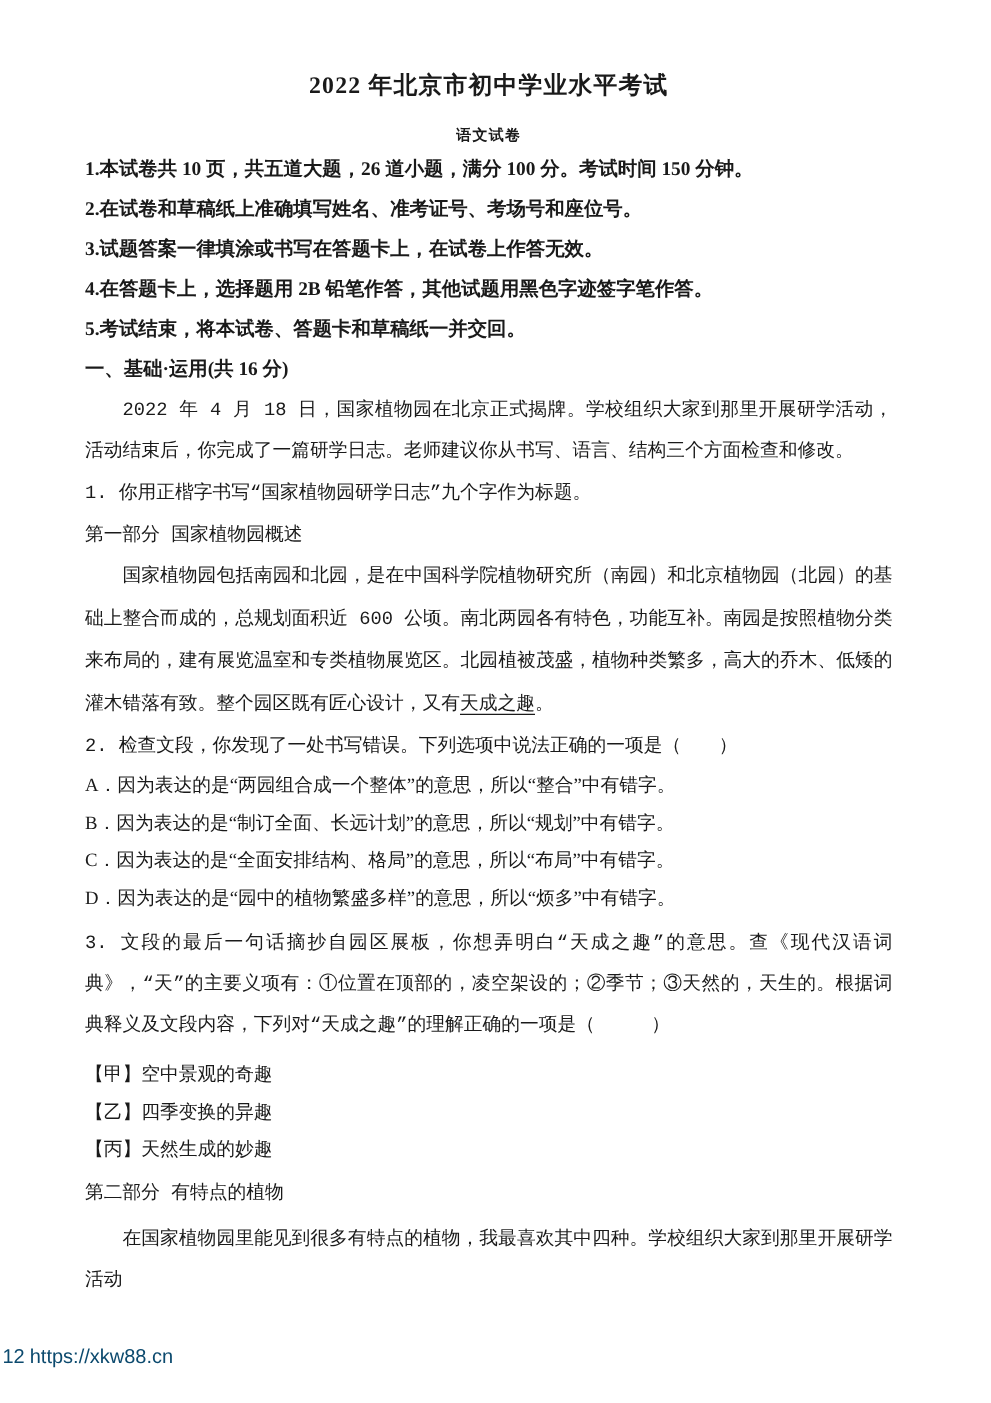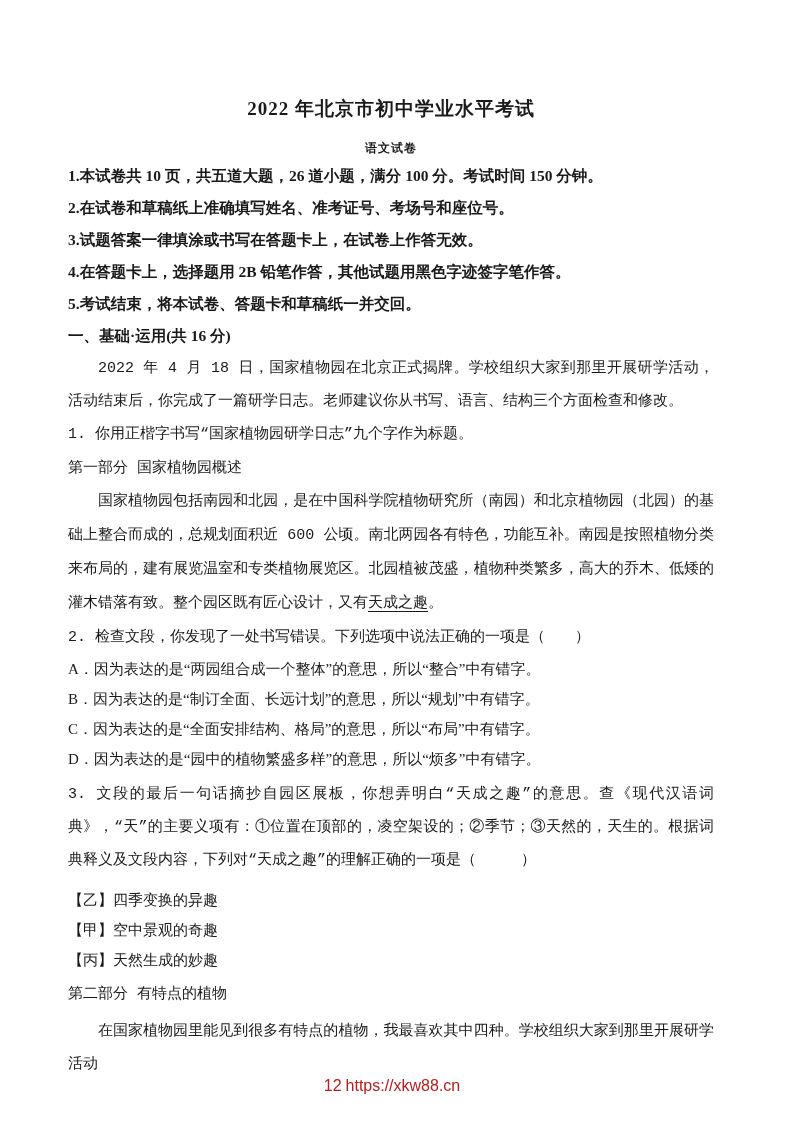--- a/index.html
+++ b/index.html
@@ -9,21 +9,21 @@
   }
   .page {
     position: relative;
     width: 784px;
     height: 1122px;
     box-sizing: border-box;
     background: #ffffff;
     color: #1a1a1a;
     font-family: "Liberation Serif", "DejaVu Serif", serif;
     font-size: 15px;
-    padding: 96px 70px 0 68px;
+    padding: 56px 70px 0 68px;
     overflow: hidden;
   }
   .title {
     margin: 0;
     text-align: center;
     font-size: 19px;
     font-weight: bold;
     line-height: 26px;
     letter-spacing: 1px;
   }
@@ -67,22 +67,22 @@
   .gap-md { margin-top: 8px; }
   .underlined {
     text-decoration: underline;
     text-underline-offset: 4px;
   }
   .footer {
     position: absolute;
     left: 0;
     right: 0;
     bottom: 26px;
-    text-align: center;
-    color: #b91c1c;
+    text-align: left;
+    color: #0c4a6e;
     font-family: "Liberation Sans", "DejaVu Sans", sans-serif;
     font-size: 16px;
     line-height: 20px;
   }
   .footer span { margin: 0 2px; }
 </style>
 </head>
 <body>
 
 <div class="page">
@@ -113,22 +113,22 @@
   <div>
     <p class="option">A．因为表达的是“两园组合成一个整体”的意思，所以“整合”中有错字。</p>
     <p class="option">B．因为表达的是“制订全面、长远计划”的意思，所以“规划”中有错字。</p>
     <p class="option">C．因为表达的是“全面安排结构、格局”的意思，所以“布局”中有错字。</p>
     <p class="option">D．因为表达的是“园中的植物繁盛多样”的意思，所以“烦多”中有错字。</p>
   </div>
 
   <p class="para gap-sm">3. 文段的最后一句话摘抄自园区展板，你想弄明白“天成之趣”的意思。查《现代汉语词典》，“天”的主要义项有：①位置在顶部的，凌空架设的；②季节；③天然的，天生的。根据词典释义及文段内容，下列对“天成之趣”的理解正确的一项是（　　　）</p>
 
   <div class="gap-md">
+    <p class="choice">【甲】空中景观的奇趣</p>
     <p class="choice">【乙】四季变换的异趣</p>
-    <p class="choice">【甲】空中景观的奇趣</p>
     <p class="choice">【丙】天然生成的妙趣</p>
   </div>
 
   <p class="para part-heading gap-sm">第二部分  有特点的植物</p>
 
   <p class="para indent gap-sm">在国家植物园里能见到很多有特点的植物，我最喜欢其中四种。学校组织大家到那里开展研学活动</p>
 
   <div class="footer">
     <span>12</span><span>https://xkw88.cn</span>
   </div>

